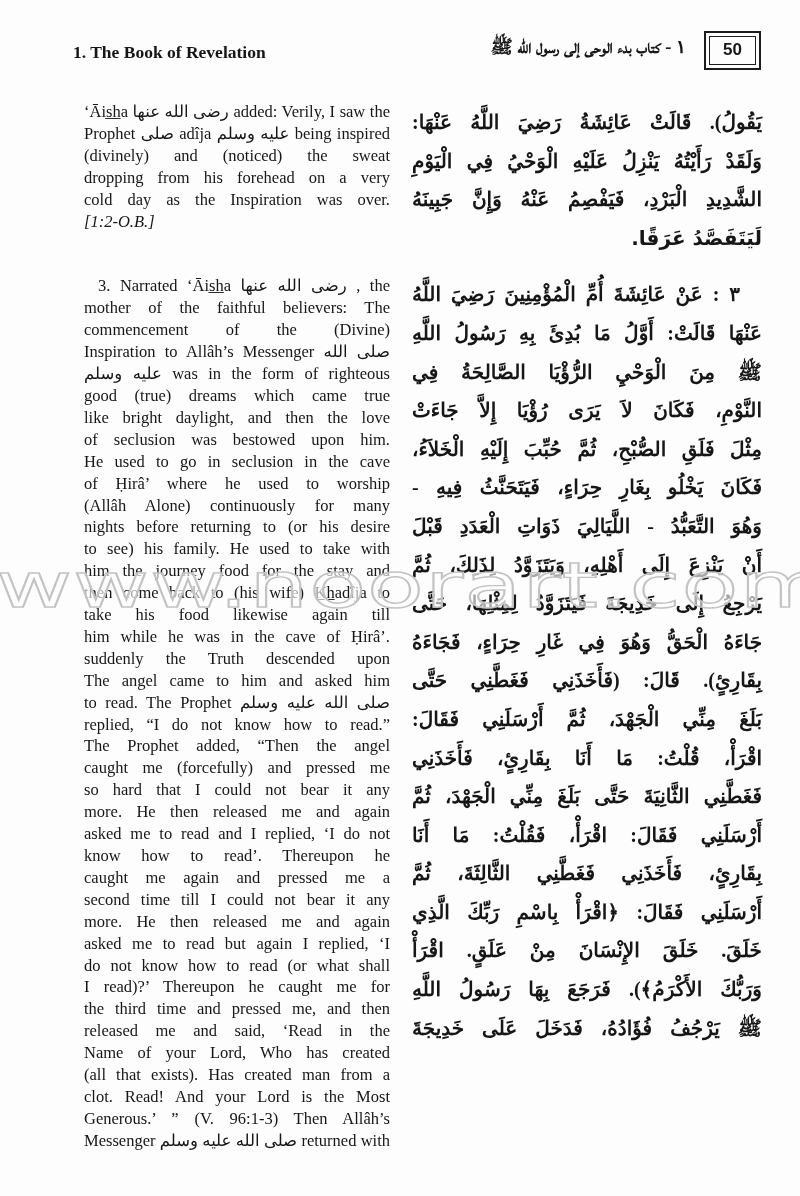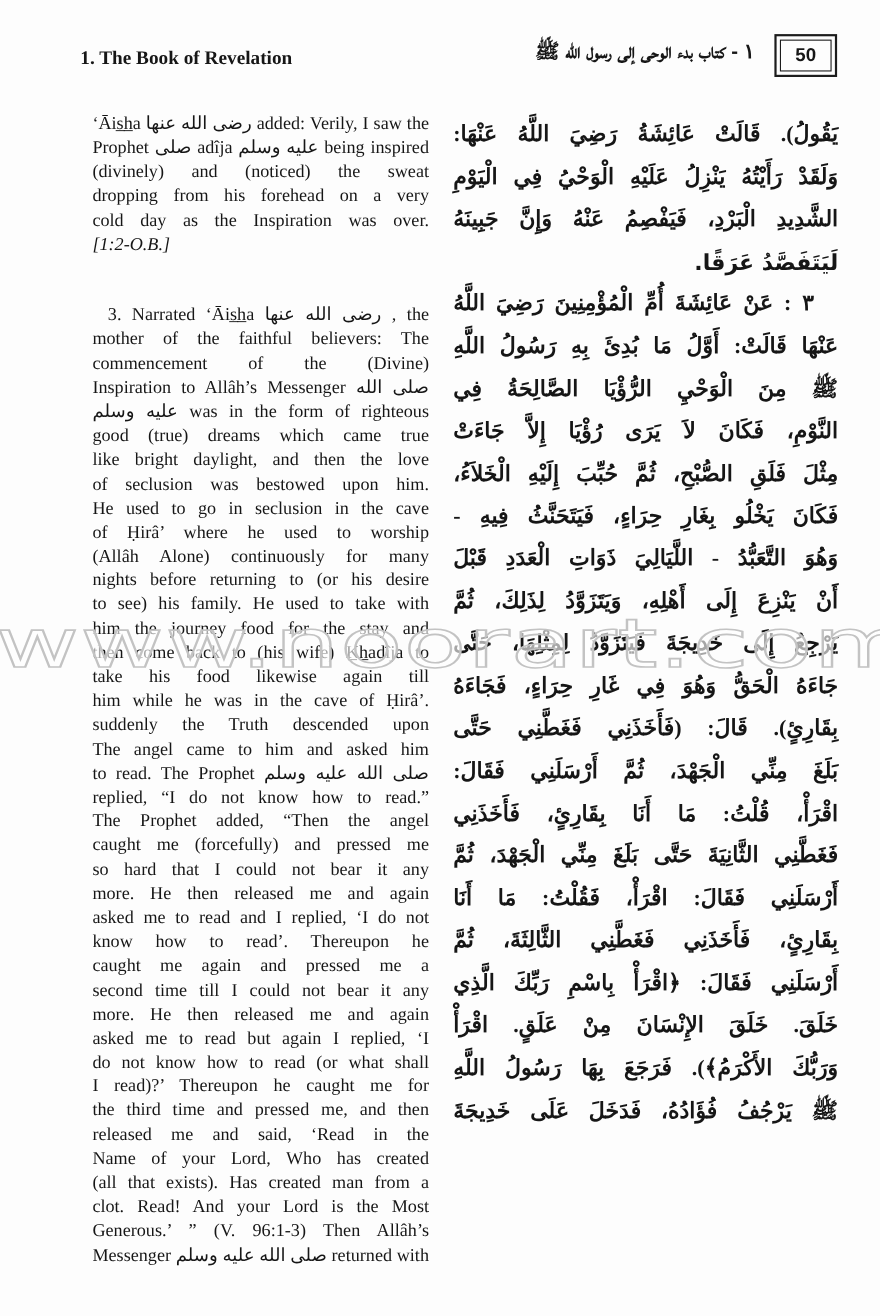--- a/index.html
+++ b/index.html
@@ -14,21 +14,21 @@
   .page { position: absolute; inset: 0; }
 
   
   .header-title-en {
     position: absolute; left: 73px; top: 42px;
     font-size: 17.5px; font-weight: bold;
   }
   .header-title-ar {
     position: absolute; right: 114px; top: 36px;
     direction: rtl;
-    font-family: Liberation Sans, sans-serif;
+    font-family: Liberation Serif, serif;
     font-size: 18.5px; font-weight: bold;
   }
   .page-number-box {
     position: absolute; left: 704px; top: 31px;
     border: 2.5px solid #1c1c1c; padding: 3px;
     background: #fdfdfd;
   }
   .page-number-inner {
     border: 1.8px solid #1c1c1c;
     padding: 3px 13px 4px 13px;
@@ -63,21 +63,21 @@
     line-height: 38.6px;
     text-align: justify; text-align-last: justify;
     white-space: nowrap;
   }
   .ar-last-line {
     font-family: "DejaVu Sans", sans-serif;
     font-size: 20px; font-weight: 700;
     line-height: 38.6px;
     text-align: right;
   }
-  .arabic-block-2 { }
+  .arabic-block-2 { margin-top: 18px; }
   .arabic-block-2 .ar-line:first-child { text-indent: 22px; }
 
   
   .watermark {
     position: absolute; left: -4px; top: 550px; width: 810px;
     font-family: "DejaVu Sans", sans-serif;
     font-size: 93px; font-weight: 400;
     letter-spacing: 1px;
     white-space: nowrap; overflow: hidden;
     color: rgba(255,255,255,0.62);

